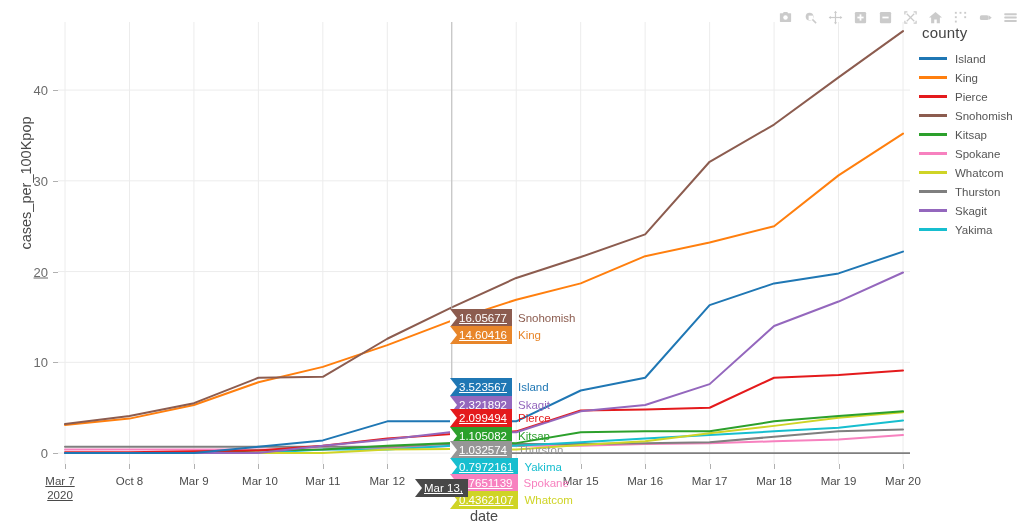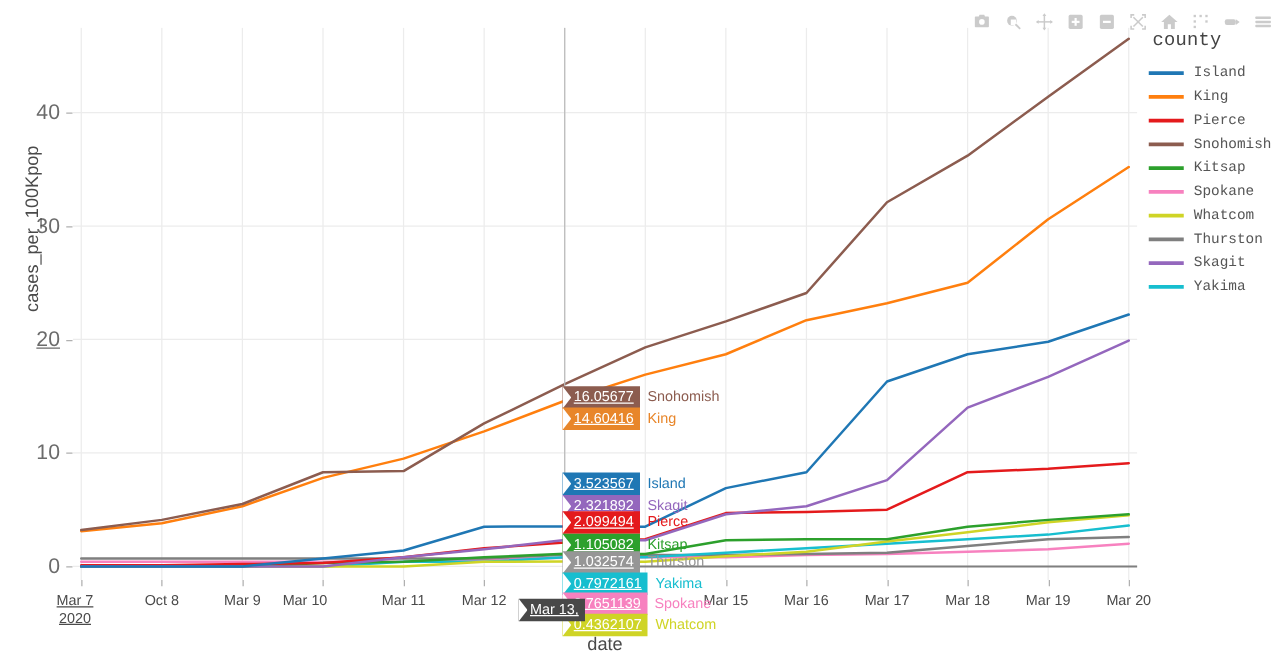--- a/index.html
+++ b/index.html
@@ -23,21 +23,20 @@
     display: flex; align-items: center; justify-content: center;
     opacity: .30;
     cursor: pointer;
   }
   .tool svg { display: block; }
 
   
   #legend {
     position: absolute; left: 915px; top: 24px;
     width: 108px;
-    font-family: Liberation Mono, monospace;
   }
   #legend-title {
     font-size: 15px; color: #444; margin: 0 0 8px 7px;
     letter-spacing: .2px;
   }
   .legend-row {
     display: flex; align-items: center;
     height: 19px; margin-bottom: 0px;
     cursor: pointer;
   }
@@ -49,21 +48,21 @@
     position: absolute;
     left: 58px; top: 22px;
     width: 852px; height: 442px;
     overflow: hidden;
   }
   #plot svg { display: block; }
 
   
   .ytick {
     position: absolute; right: 0; width: 46px;
-    text-align: right; font-size: 17px; color: #6b6b6b;
+    text-align: right; font-size: 13px; color: #6b6b6b;
     transform: translateY(-50%);
   }
   .ytickmark {
     position: absolute; width: 5px; height: 1px; background: #b0b0b0;
   }
   #yticks { position: absolute; left: 0; top: 0; width: 58px; height: 531px; }
   #ylabel {
     position: absolute; left: -104px; top: 175px;
     width: 260px; text-align: center;
     font-size: 14.5px; color: #4a4a4a;
@@ -293,21 +292,21 @@
       </div>
       <div class="xtickmark" style="left: 65px;"></div>
       <div class="xtick" style="left: 129.462px;">
         <div>Oct 8</div>
       </div>
       <div class="xtickmark" style="left: 129.462px;"></div>
       <div class="xtick" style="left: 193.923px;">
         <div>Mar 9</div>
       </div>
       <div class="xtickmark" style="left: 193.923px;"></div>
-      <div class="xtick" style="left: 244px;">
+      <div class="xtick" style="left: 260px;">
         <div>Mar 10</div>
       </div>
       <div class="xtickmark" style="left: 258.385px;"></div>
       <div class="xtick" style="left: 322.846px;">
         <div>Mar 11</div>
       </div>
       <div class="xtickmark" style="left: 322.846px;"></div>
       <div class="xtick" style="left: 387.308px;">
         <div>Mar 12</div>
       </div>

